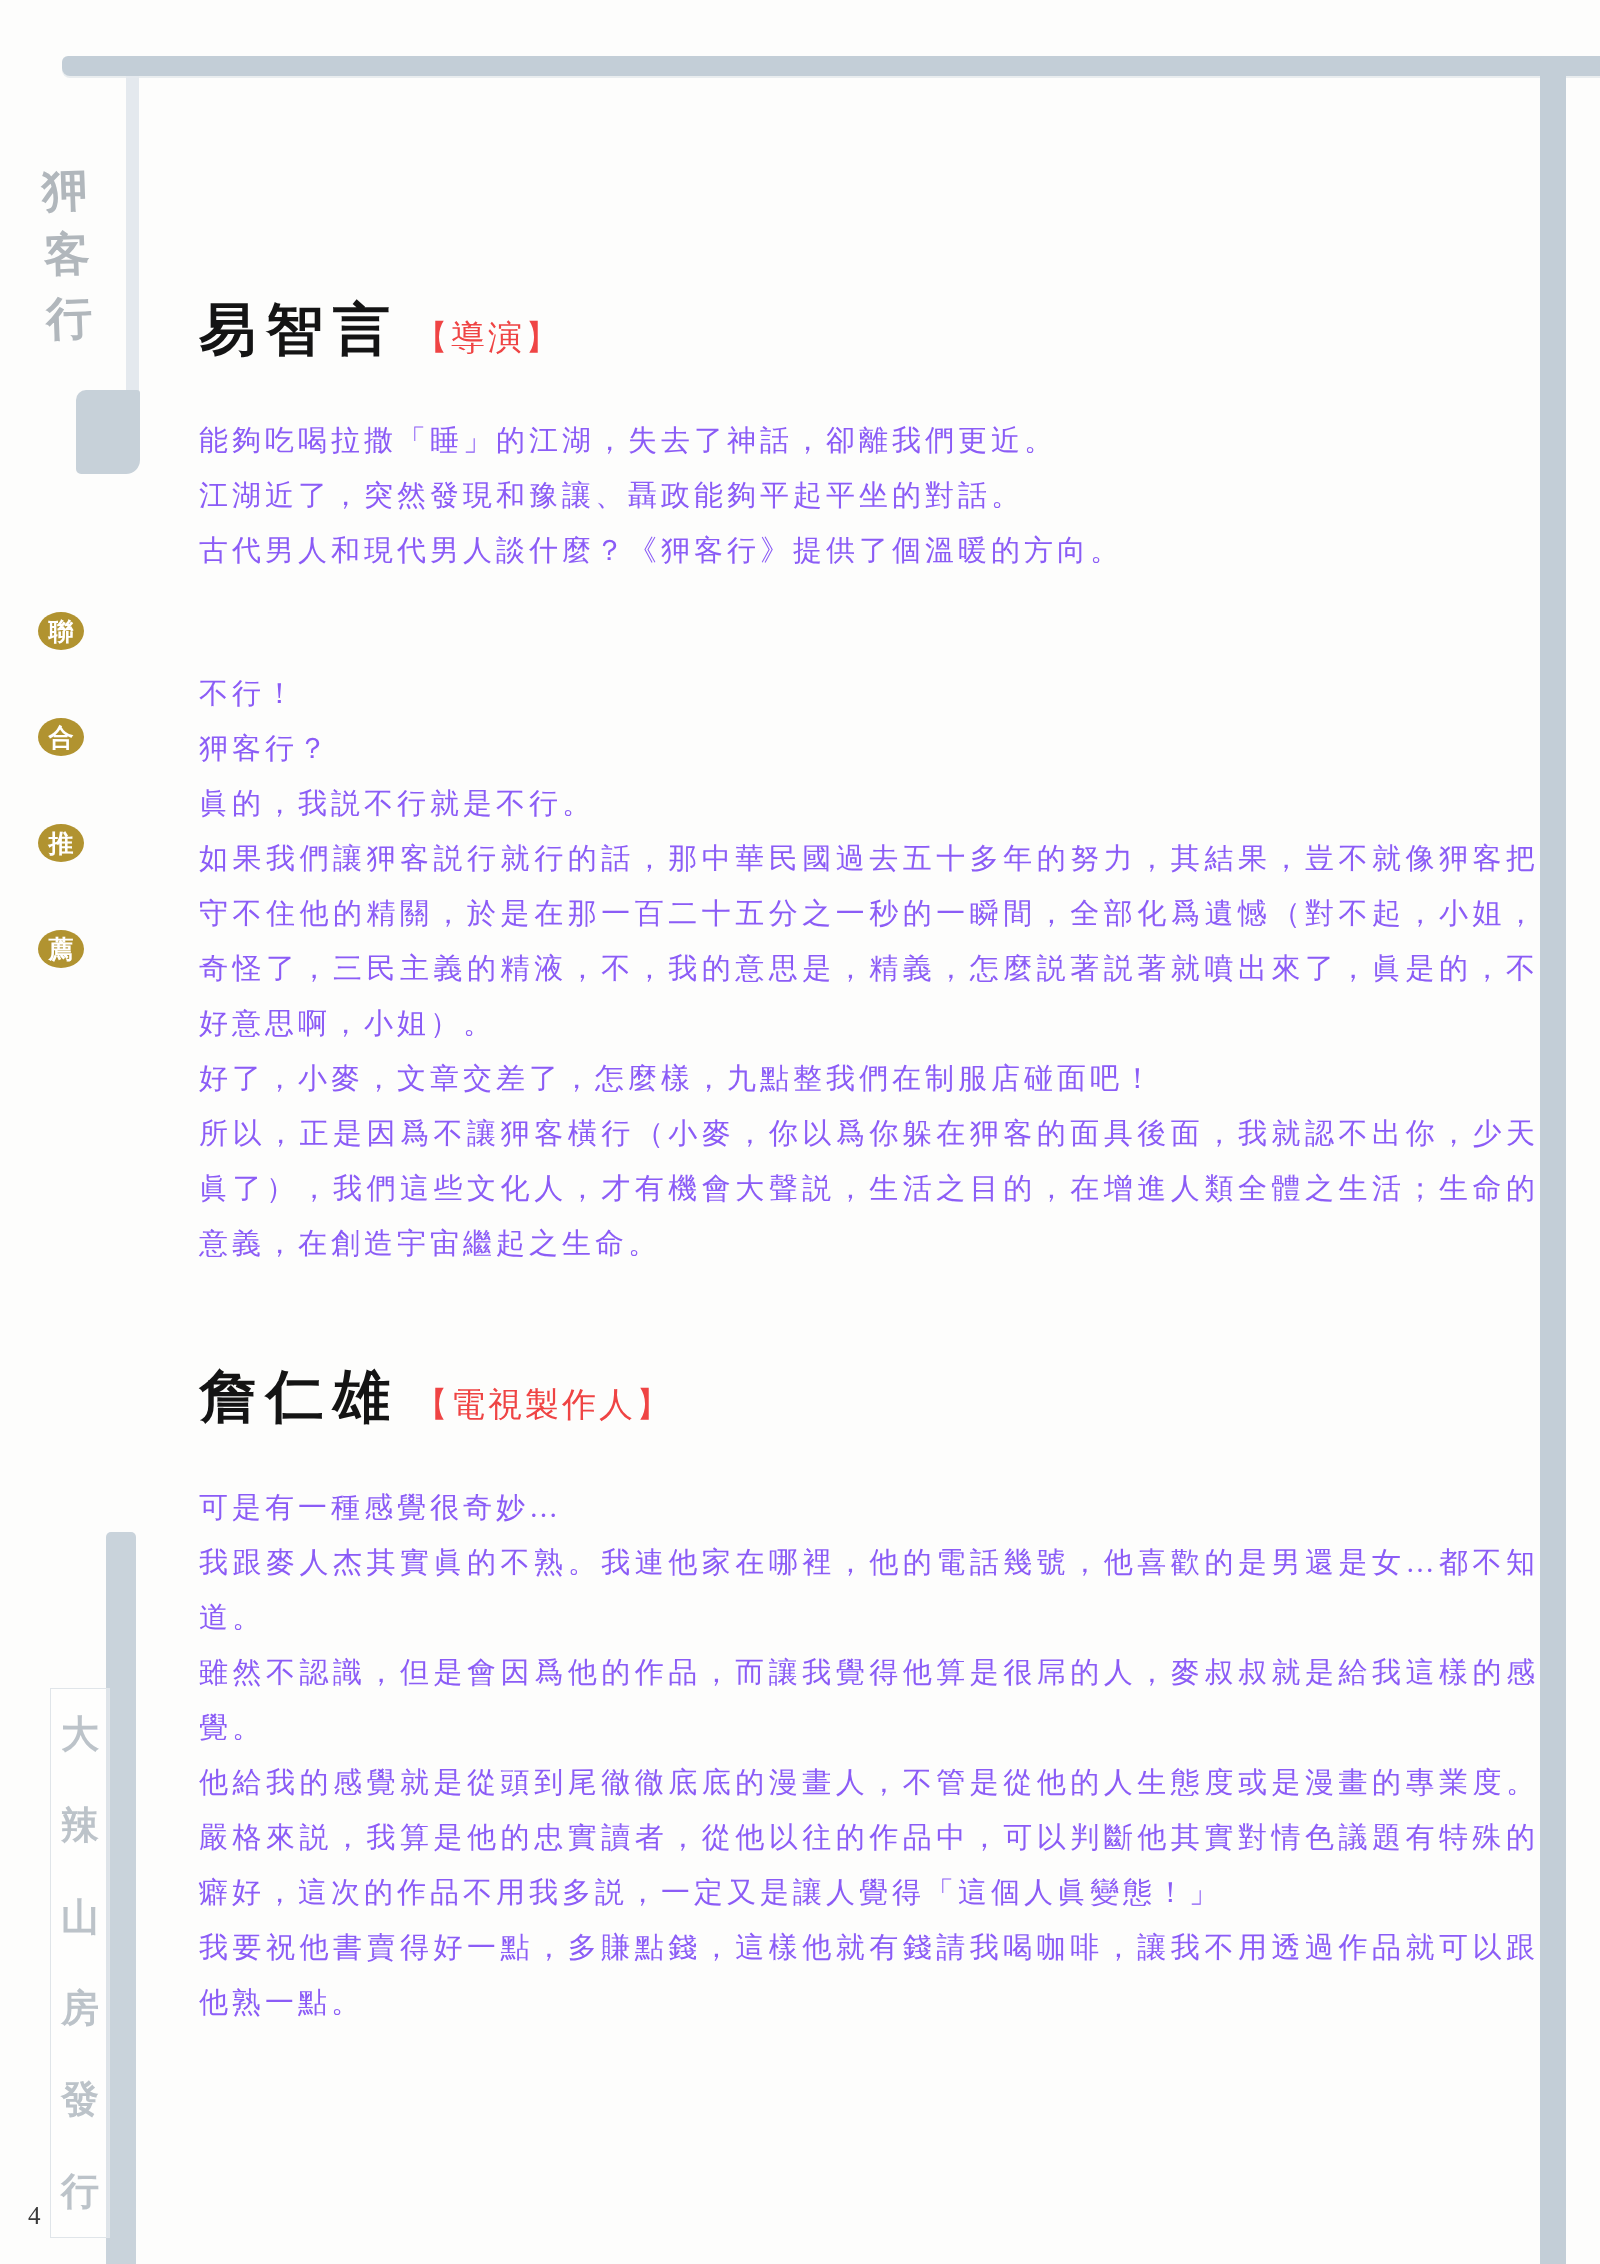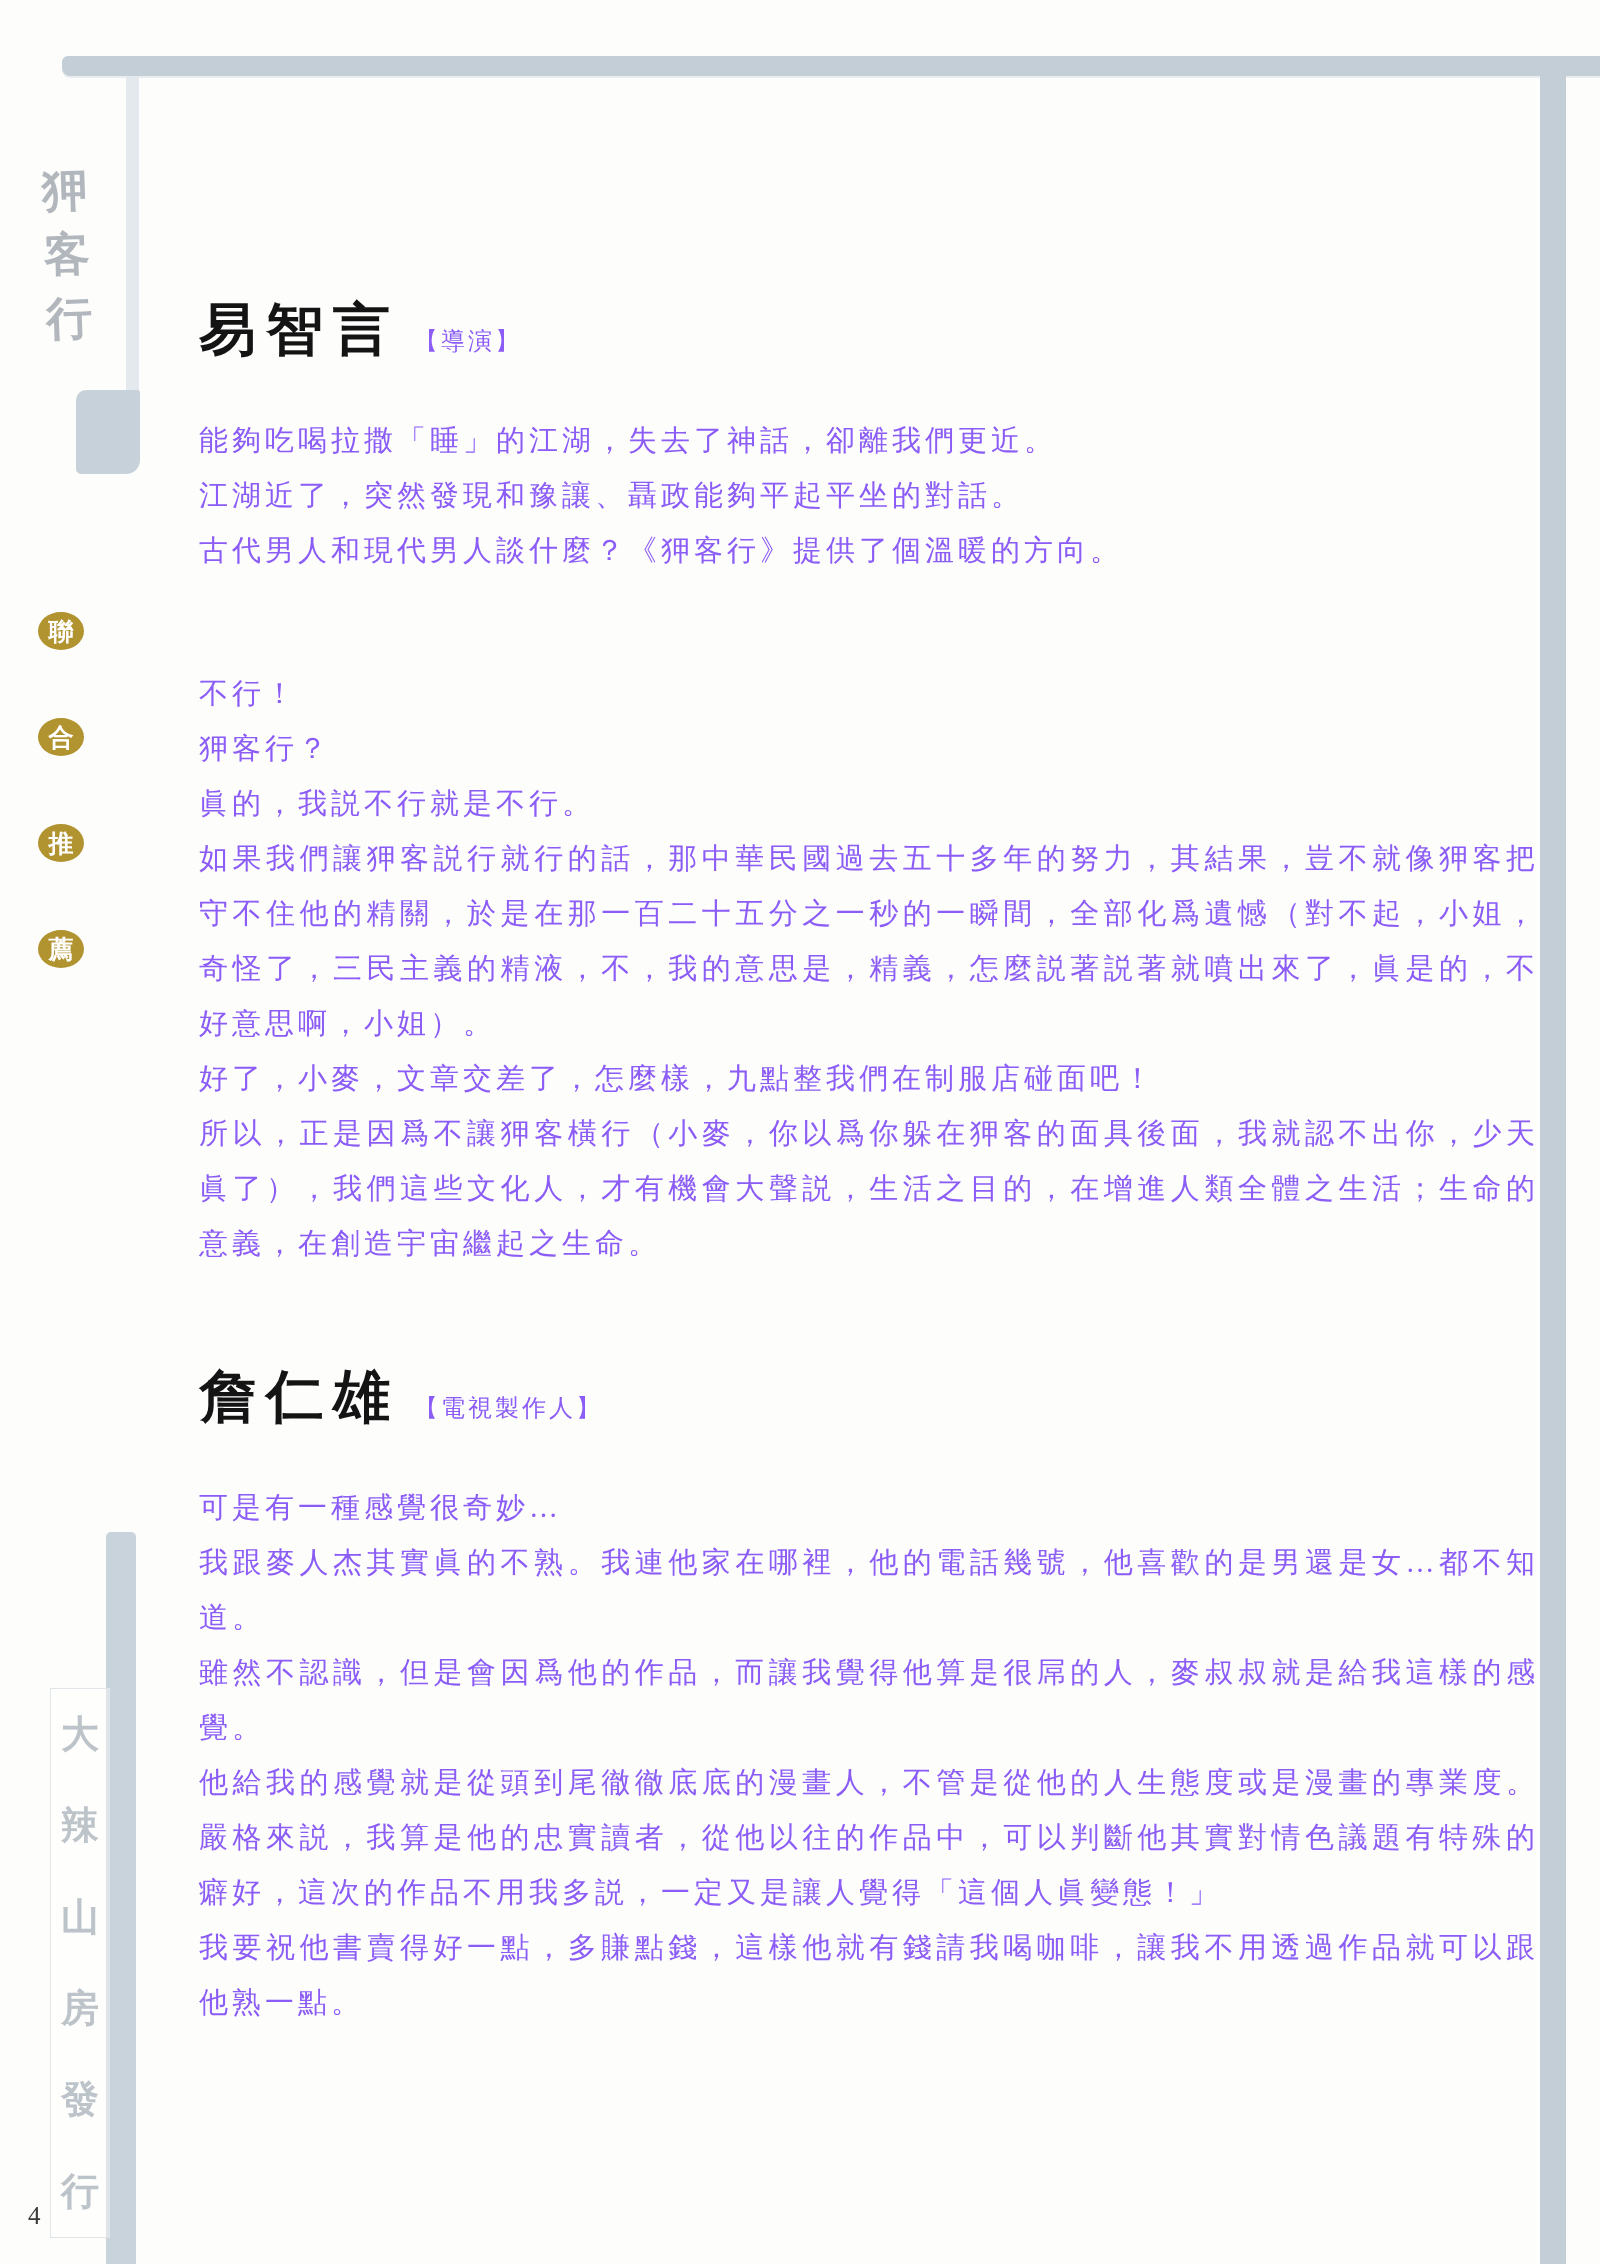--- a/index.html
+++ b/index.html
@@ -67,21 +67,21 @@
   }
   .section + .section{margin-top:88px;}
   .section-title{
     display:flex;align-items:baseline;gap:14px;
     margin:0 0 44px 0;
   }
   .recommender-name{
     font-size:57px;font-weight:600;letter-spacing:10px;color:#141414;
   }
   .recommender-role{
-    font-size:24px;letter-spacing:3px;color:#8b5cf6;
+    font-size:34px;letter-spacing:3px;color:#ef4444;
   }
   .section-body p{
     margin:0;
     font-size:29px;line-height:55px;letter-spacing:4px;
     text-align:justify;text-justify:inter-character;
     color:#8b5cf6;
   }
   
   .page-number{
     position:absolute;left:28px;bottom:34px;

